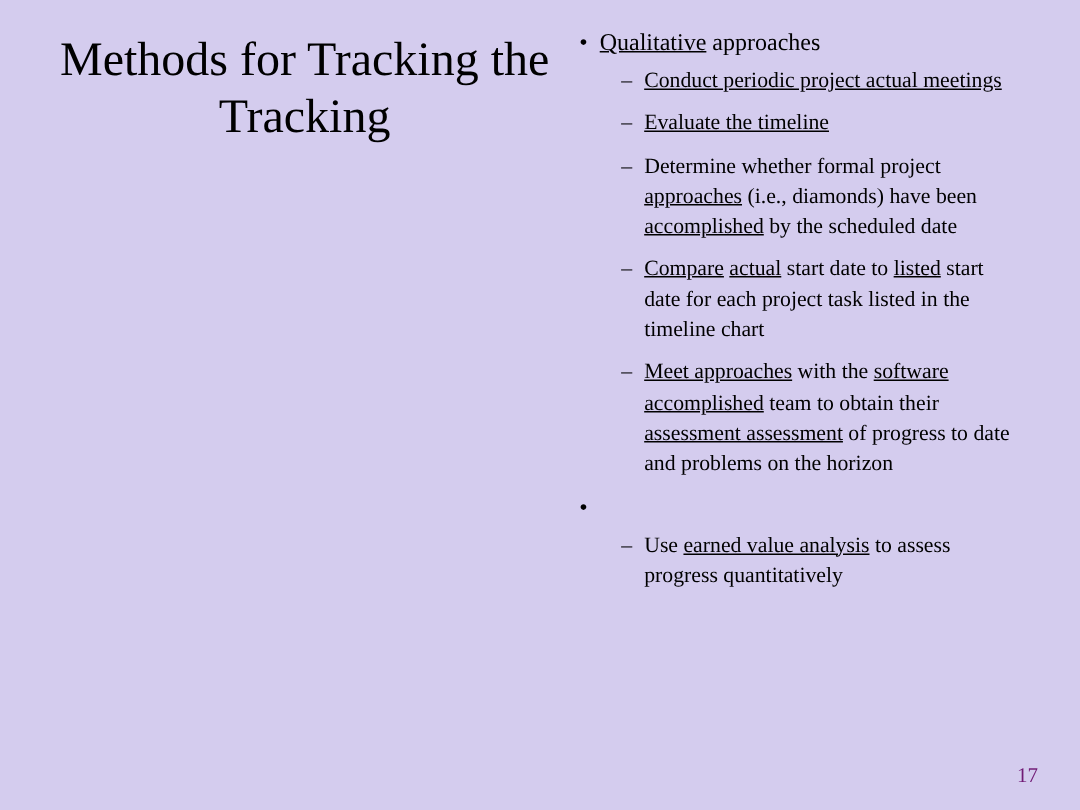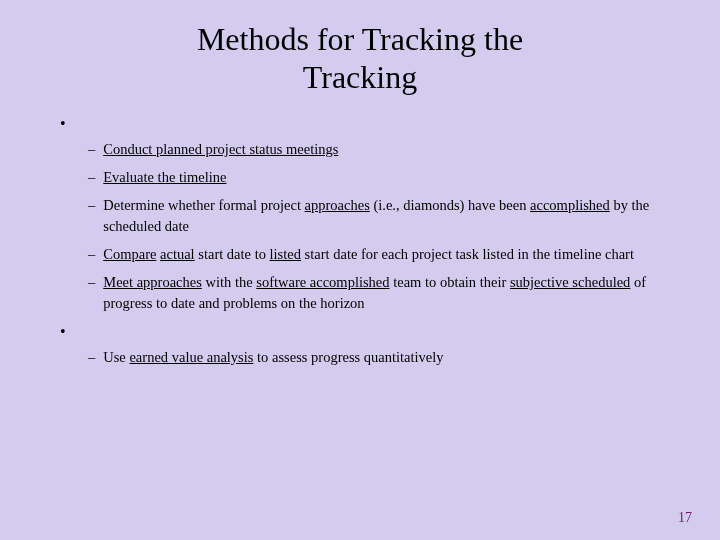--- a/index.html
+++ b/index.html
@@ -17,21 +17,21 @@
       display: flex;
       flex-direction: column;
       align-items: center;
       padding: 20px 40px 20px 40px;
     }
 
     .slide-container {
       width: 100%;
       height: 100%;
       display: flex;
-      flex-direction: column;
+      flex-direction: row;
     }
 
     .title-area {
       text-align: center;
       margin-bottom: 18px;
     }
 
     .title {
       font-size: 32px;
       font-weight: normal;
@@ -113,26 +113,29 @@
       <span>Methods for Tracking the</span><br>
       <span>Tracking</span>
     </div>
   </div>
 
   <div class="content-area">
 
     <div class="bullet-item">
       <div class="bullet-main">
         <span class="bullet-dot">•</span>
+        <span class="bullet-label">
+          <span class="underline">Qualitative</span> approaches
+        </span>
       </div>
       <div class="sub-items">
         <div class="sub-item">
           <span class="sub-dash">–</span>
           <span class="sub-text">
-            <span class="underline">Conduct planned project status meetings</span>
+            <span class="underline">Conduct periodic project actual meetings</span>
           </span>
         </div>
         <div class="sub-item">
           <span class="sub-dash">–</span>
           <span class="sub-text">
             <span class="underline">Evaluate the timeline</span>
           </span>
         </div>
         <div class="sub-item">
           <span class="sub-dash">–</span>
@@ -142,21 +145,21 @@
         </div>
         <div class="sub-item">
           <span class="sub-dash">–</span>
           <span class="sub-text">
             <span class="underline">Compare</span> <span class="underline">actual</span> start date to <span class="underline">listed</span> start date for each project task listed in the timeline chart
           </span>
         </div>
         <div class="sub-item">
           <span class="sub-dash">–</span>
           <span class="sub-text">
-            <span class="underline">Meet approaches</span> with the <span class="underline">software accomplished</span> team to obtain their <span class="underline">subjective scheduled</span> of progress to date and problems on the horizon
+            <span class="underline">Meet approaches</span> with the <span class="underline">software accomplished</span> team to obtain their <span class="underline">assessment assessment</span> of progress to date and problems on the horizon
           </span>
         </div>
       </div>
     </div>
 
     <div class="bullet-item" style="margin-top: 6px;">
       <div class="bullet-main">
         <span class="bullet-dot">•</span>
       </div>
       <div class="sub-items">

